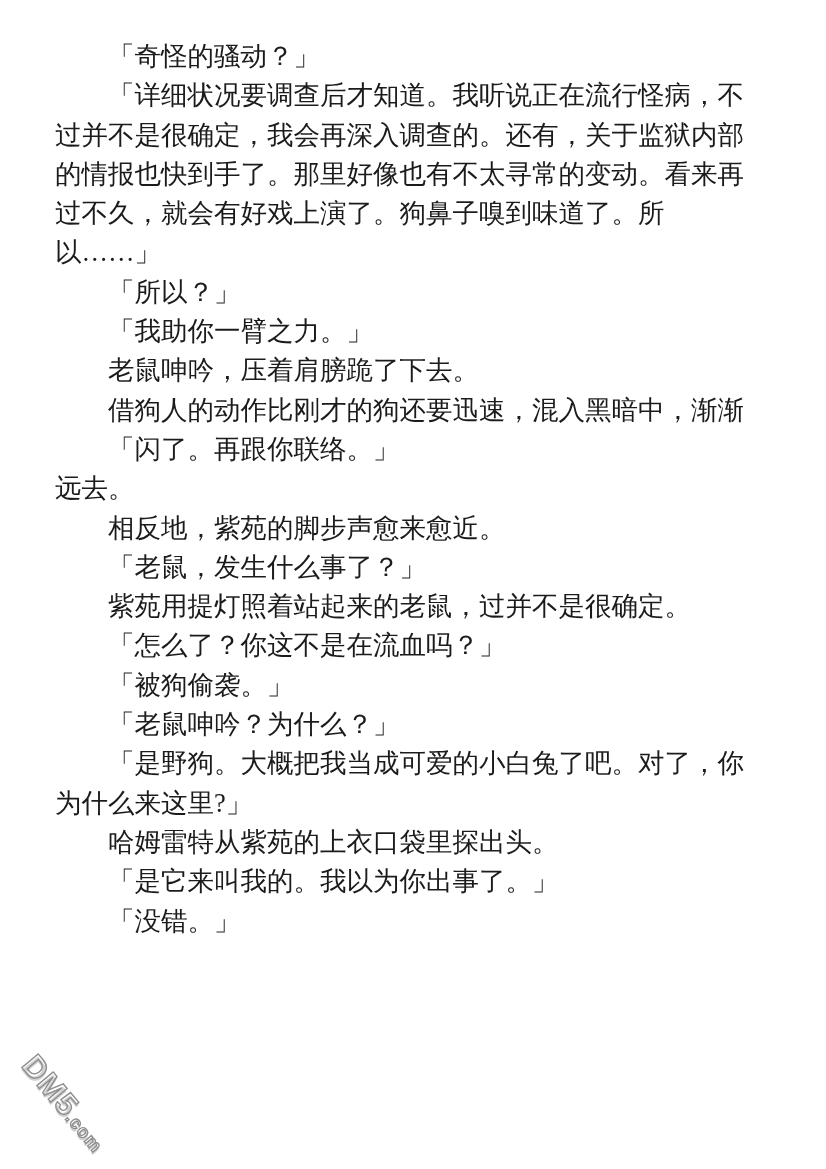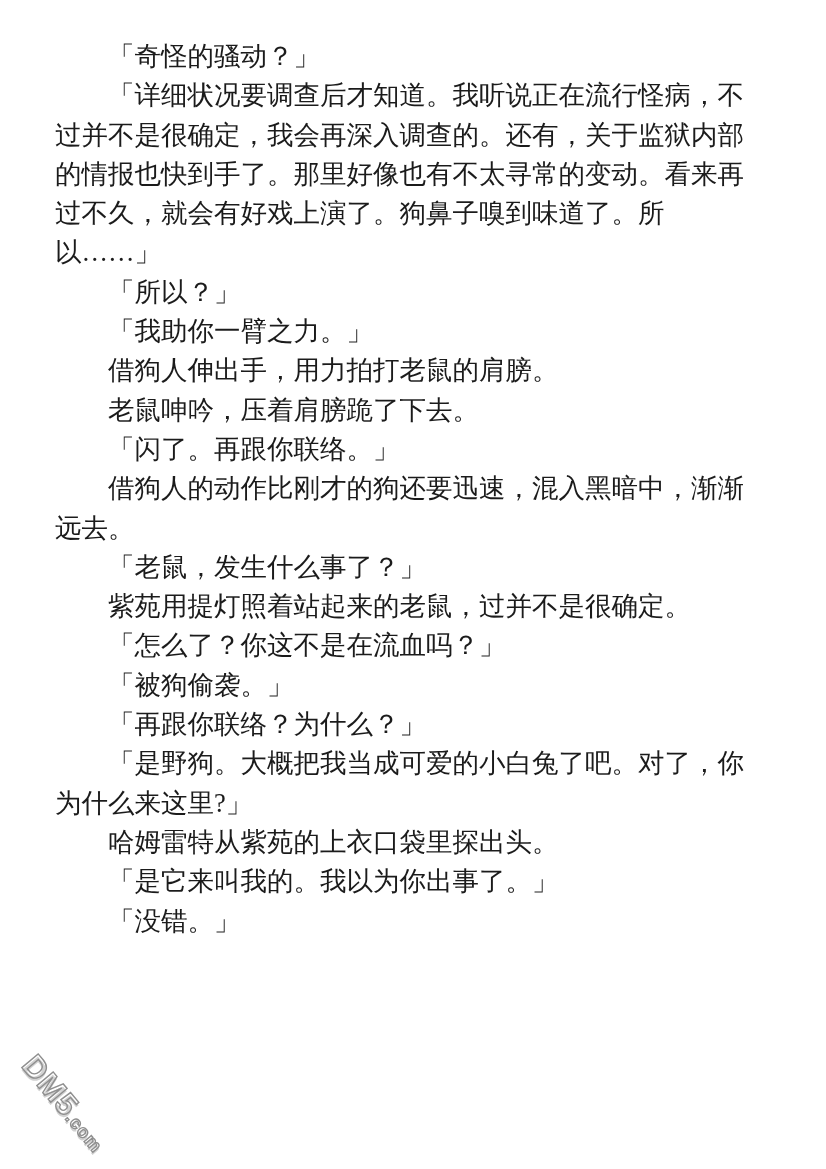--- a/index.html
+++ b/index.html
@@ -65,30 +65,30 @@
 
   <div class="text-block">
       <div class="line indent">「奇怪的骚动？」</div>
       <div class="line indent">「详细状况要调查后才知道。我听说正在流行怪病，不</div>
       <div class="line">过并不是很确定，我会再深入调查的。还有，关于监狱内部</div>
       <div class="line">的情报也快到手了。那里好像也有不太寻常的变动。看来再</div>
       <div class="line">过不久，就会有好戏上演了。狗鼻子嗅到味道了。所</div>
       <div class="line">以……」</div>
       <div class="line indent">「所以？」</div>
       <div class="line indent">「我助你一臂之力。」</div>
-      <div class="line indent">借狗人伸出手，用力拍打老鼠的肩膀。</div>
       <div class="line indent">老鼠呻吟，压着肩膀跪了下去。</div>
+      <div class="line indent">借狗人的动作比刚才的狗还要迅速，混入黑暗中，渐渐</div>
       <div class="line indent">「闪了。再跟你联络。」</div>
-      <div class="line indent">借狗人的动作比刚才的狗还要迅速，混入黑暗中，渐渐</div>
       <div class="line">远去。</div>
+      <div class="line indent">相反地，紫苑的脚步声愈来愈近。</div>
       <div class="line indent">「老鼠，发生什么事了？」</div>
       <div class="line indent">紫苑用提灯照着站起来的老鼠，过并不是很确定。</div>
       <div class="line indent">「怎么了？你这不是在流血吗？」</div>
       <div class="line indent">「被狗偷袭。」</div>
-      <div class="line indent">「再跟你联络？为什么？」</div>
+      <div class="line indent">「老鼠呻吟？为什么？」</div>
       <div class="line indent">「是野狗。大概把我当成可爱的小白兔了吧。对了，你</div>
       <div class="line">为什么来这里?」</div>
       <div class="line indent">哈姆雷特从紫苑的上衣口袋里探出头。</div>
       <div class="line indent">「是它来叫我的。我以为你出事了。」</div>
       <div class="line indent">「没错。」</div>
     </div>
 
   <div class="watermark">
     <span class="wm-main">DM5</span><span class="wm-suffix">.com</span>
   </div>

